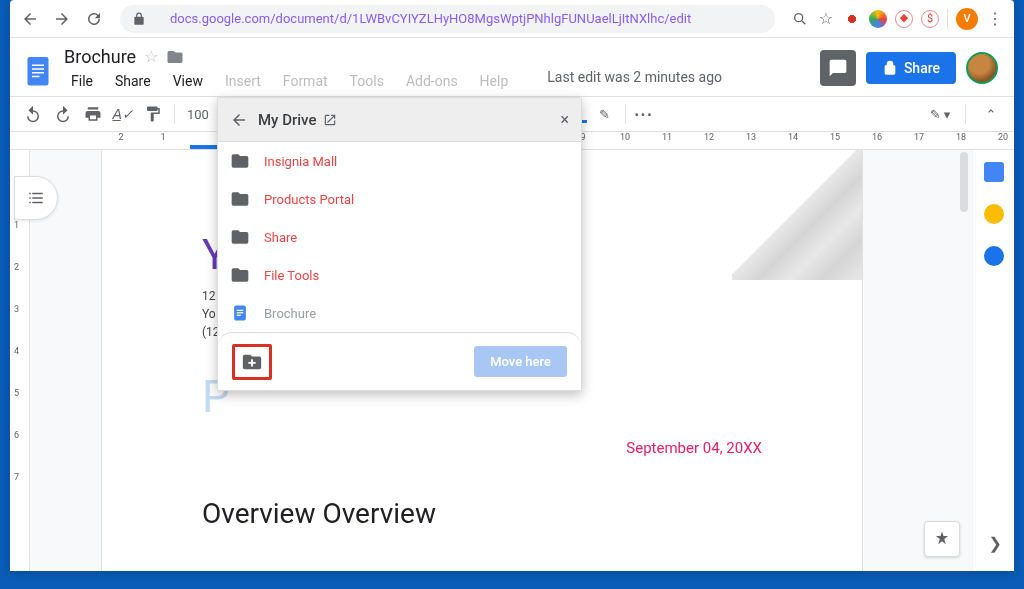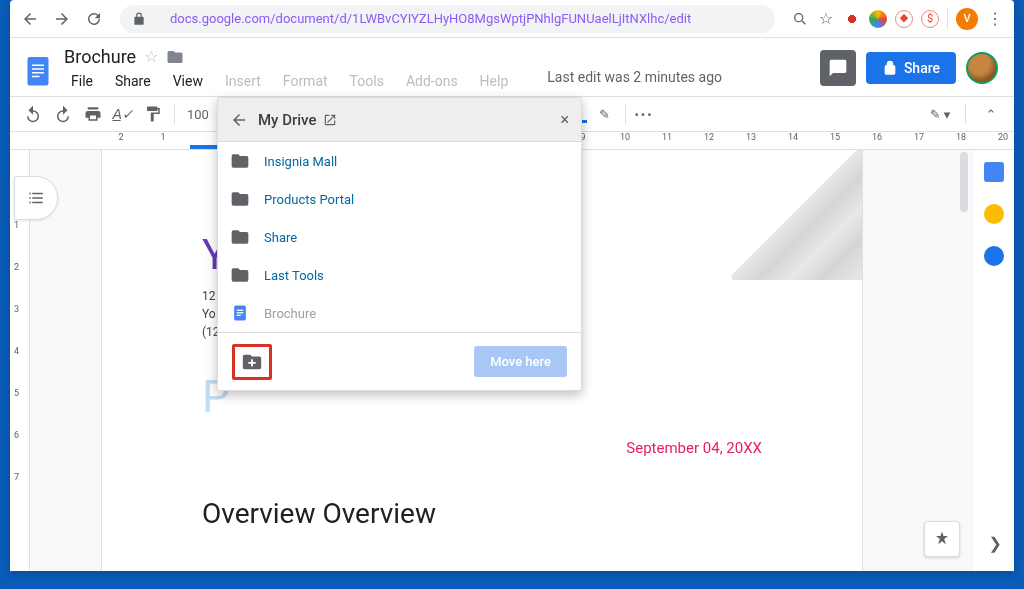--- a/index.html
+++ b/index.html
@@ -56,25 +56,25 @@
 
 .side-panel { position:absolute; right:0; top:0; width:42px; height:100%; background:#fff; border-left:1px solid #f1f3f4; display:flex; flex-direction:column; align-items:center; padding-top:12px; gap:22px; }
 .side-panel .sic { width:20px; height:20px; border-radius:3px; }
 
 .mover-popup { position:absolute; left:217px; top:97px; width:365px; background:#fff; border:1px solid #dadce0; border-radius:2px; box-shadow:0 4px 12px rgba(0,0,0,.25); z-index:100; }
 .mover-hdr { height:44px; background:#eeeeee; display:flex; align-items:center; padding:0 12px; gap:10px; border-bottom:1px solid #dadce0; }
 .mover-hdr .back { cursor:pointer; }
 .mover-hdr .title { font-size:15px; font-weight:500; color:#3c4043; flex:1; display:flex; align-items:center; gap:6px; }
 .mover-hdr .close { cursor:pointer; color:#5f6368; font-size:16px; }
 .mover-list { max-height:210px; overflow:hidden; }
-.mover-item { height:38px; display:flex; align-items:center; padding:0 12px; gap:14px; cursor:pointer; font-size:13px; color:#0369a1; }
+.mover-item { height:38px; display:flex; align-items:center; padding:0 12px; gap:14px; cursor:pointer; font-size:13px; color:#ef4444; }
 .mover-item.current { color:#9aa0a6; }
 .mover-item svg { width:20px; height:20px; fill:#5f6368; flex-shrink:0; }
 .mover-item.current svg { fill:#4285f4; }
-.mover-ftr { height:58px; border-top:1px solid #dadce0; display:flex; align-items:center; padding:11px 14px; gap:10px; }
+.mover-ftr { height:58px; border-top:1px solid #dadce0; display:flex; align-items:center; padding:11px 14px; gap:10px;border-radius:14px; }
 .new-folder { width:40px; height:36px; display:flex; align-items:center; justify-content:center; border:3px solid #d93025; border-radius:2px; cursor:pointer; }
 .new-folder svg { width:22px; height:22px; fill:#5f6368; }
 .move-btn { margin-left:auto; background:#a9c7f5; color:#fff; border:none; border-radius:3px; padding:8px 16px; font-size:13px; font-weight:500; cursor:pointer; }
 
 .explore-btn { position:absolute; right:54px; bottom:14px; width:36px; height:36px; background:#fff; border:1px solid #dadce0; border-radius:4px; display:flex; align-items:center; justify-content:center; box-shadow:0 1px 3px rgba(0,0,0,.15); }
 .caret-right { position:absolute; right:12px; bottom:18px; color:#5f6368; }
 .scrollbar { position:absolute; right:44px; top:0; width:12px; height:100%; }
 .scrollbar .thumb { position:absolute; right:2px; top:2px; width:8px; height:60px; background:#dadce0; border-radius:4px; }
 </style>
 </head>
@@ -314,21 +314,21 @@
       <div class="mover-item">
         <svg viewBox="0 0 24 24">
           <path d="M10 4H4a2 2 0 0 0-2 2v12a2 2 0 0 0 2 2h16a2 2 0 0 0 2-2V8a2 2 0 0 0-2-2h-8z"></path>
         </svg>
         <span>Share</span>
       </div>
       <div class="mover-item">
         <svg viewBox="0 0 24 24">
           <path d="M10 4H4a2 2 0 0 0-2 2v12a2 2 0 0 0 2 2h16a2 2 0 0 0 2-2V8a2 2 0 0 0-2-2h-8z"></path>
         </svg>
-        <span>Last Tools</span>
+        <span>File Tools</span>
       </div>
       <div class="mover-item current">
         <svg viewBox="0 0 24 24" fill="#4285f4">
           <rect x="5" y="3" width="14" height="18" rx="2"></rect>
           <rect x="8" y="8" width="8" height="1.5" fill="#fff"></rect>
           <rect x="8" y="11" width="8" height="1.5" fill="#fff"></rect>
           <rect x="8" y="14" width="5" height="1.5" fill="#fff"></rect>
         </svg>
         <span>Brochure</span>
       </div>

